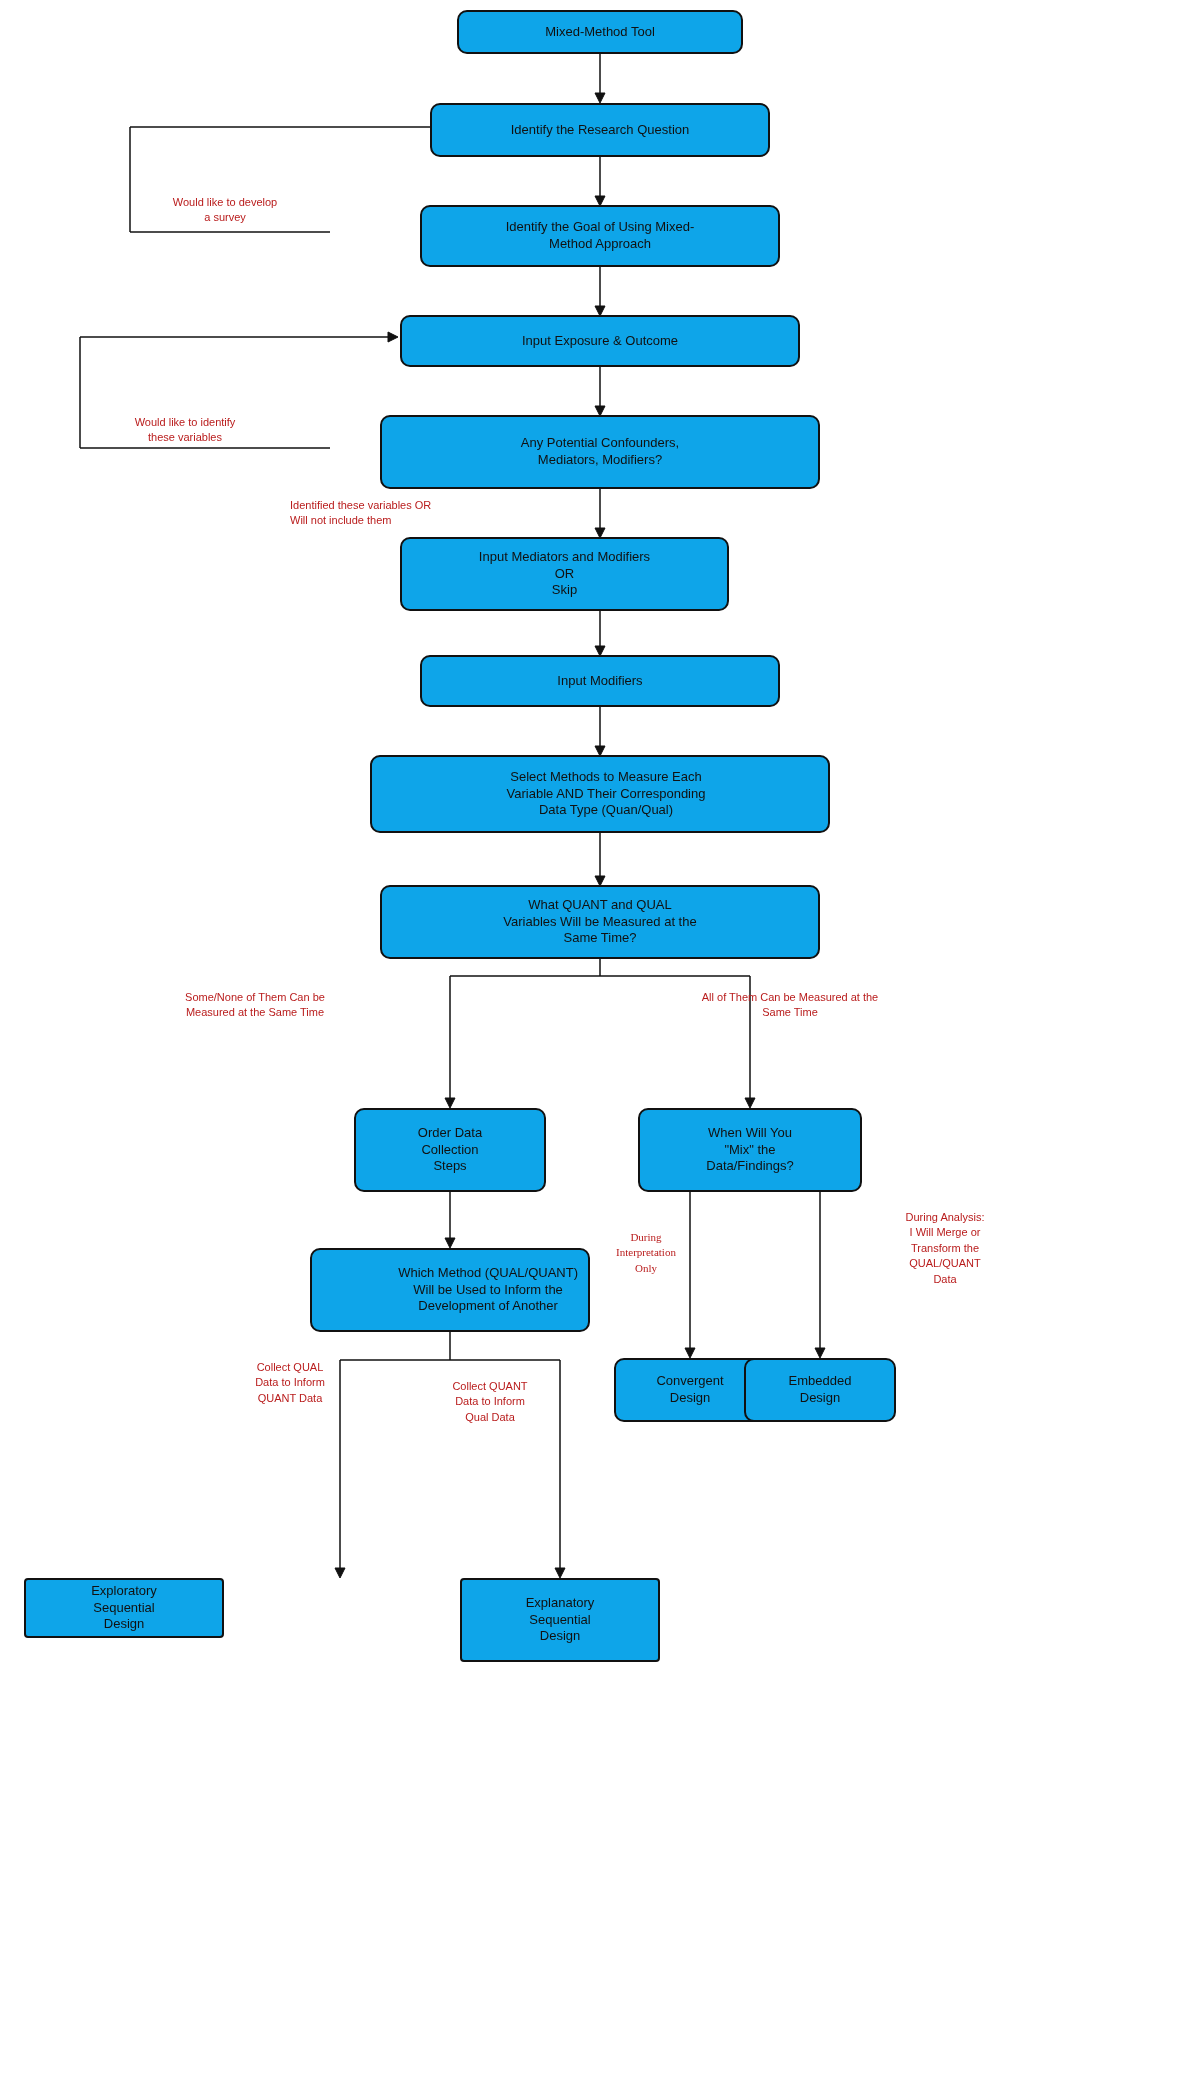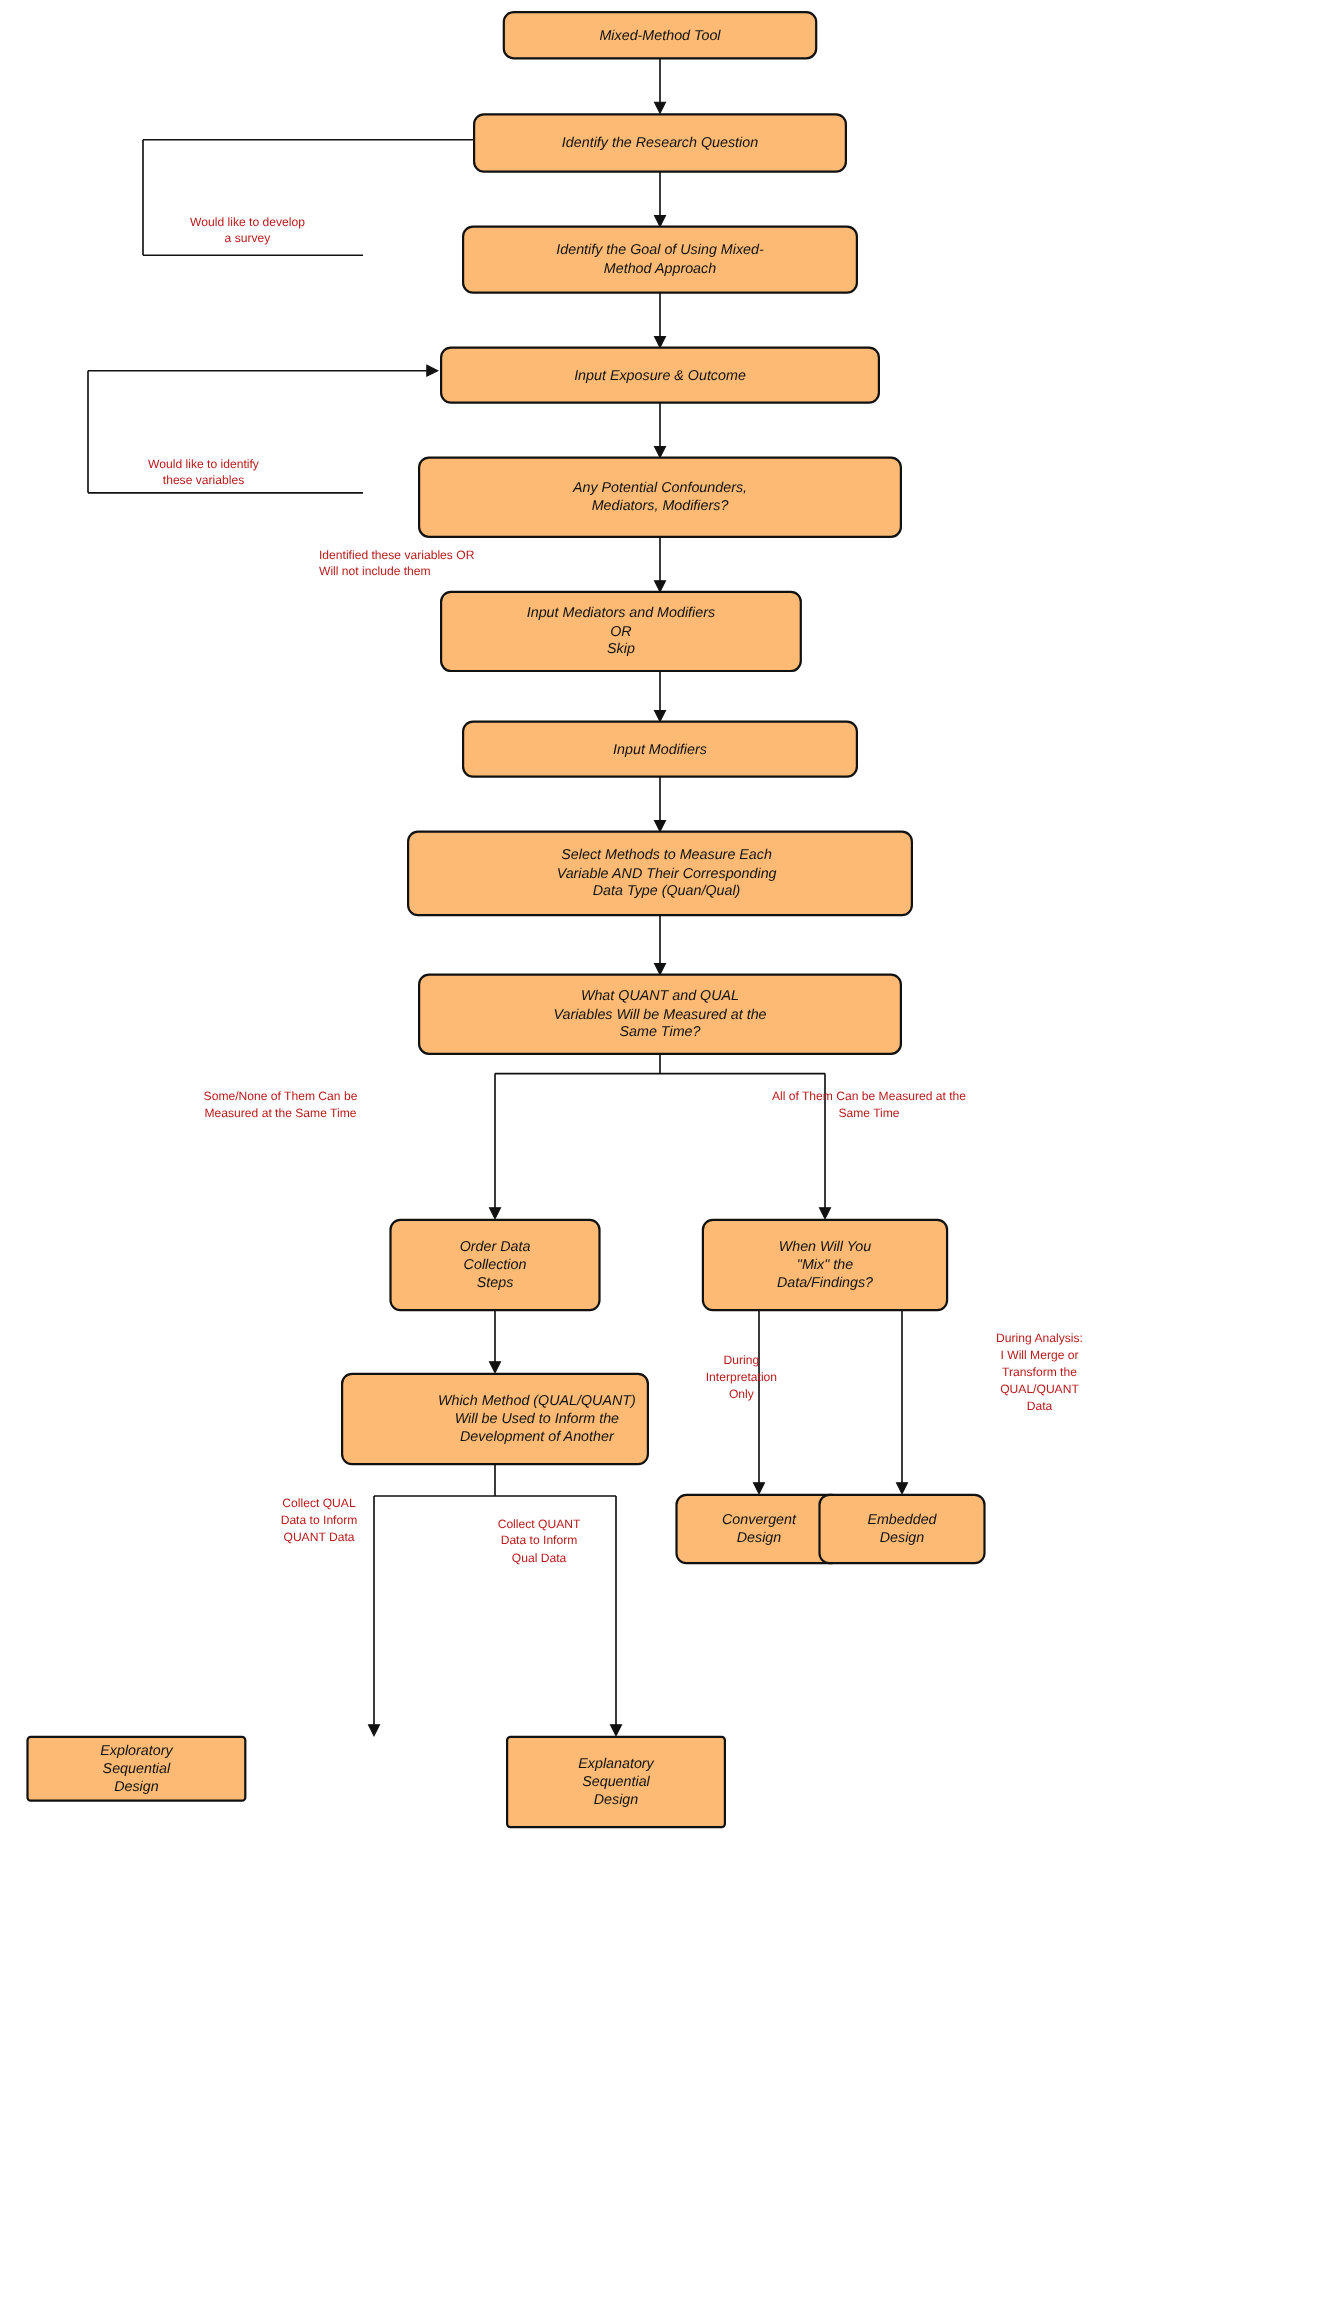--- a/index.html
+++ b/index.html
@@ -18,24 +18,23 @@
       min-height: 2095px;
     }
     .box {
       position: absolute;
       border: 2px solid #111;
       border-radius: 10px;
       text-align: center;
       display: flex;
       align-items: center;
       justify-content: center;
-      background: #fdba74;
+      background: #0ea5e9;
       line-height: 1.3;
       padding: 6px 10px;
-      font-style: italic;
     }
     .label {
       position: absolute;
       text-align: center;
       font-size: 11px;
       line-height: 1.4;
       color: #b91c1c;
     }
     
     .arrows-svg {
@@ -203,21 +202,21 @@
   </div>
 
   <div class="label" style="left:140px; top:990px; width:230px;">
     <span>Some/None of Them Can be<br>Measured at the Same Time</span>
   </div>
 
   <div class="label" style="left:660px; top:990px; width:260px;">
     <span>All of Them Can be Measured at the<br>Same Time</span>
   </div>
 
-  <div class="label" style="left:614px; top:1230px; width:120px;">
+  <div class="label" style="left:586px; top:1230px; width:120px;font-family:Liberation Serif, serif;">
     <span>During<br>Interpretation<br>Only</span>
   </div>
 
   <div class="label" style="left:870px; top:1210px; width:150px;">
     <span>During Analysis:<br>I Will Merge or<br>Transform the<br>QUAL/QUANT<br>Data</span>
   </div>
 
   <div class="label" style="left:230px; top:1360px; width:120px;">
     <span>Collect QUAL<br>Data to Inform<br>QUANT Data</span>
   </div>

